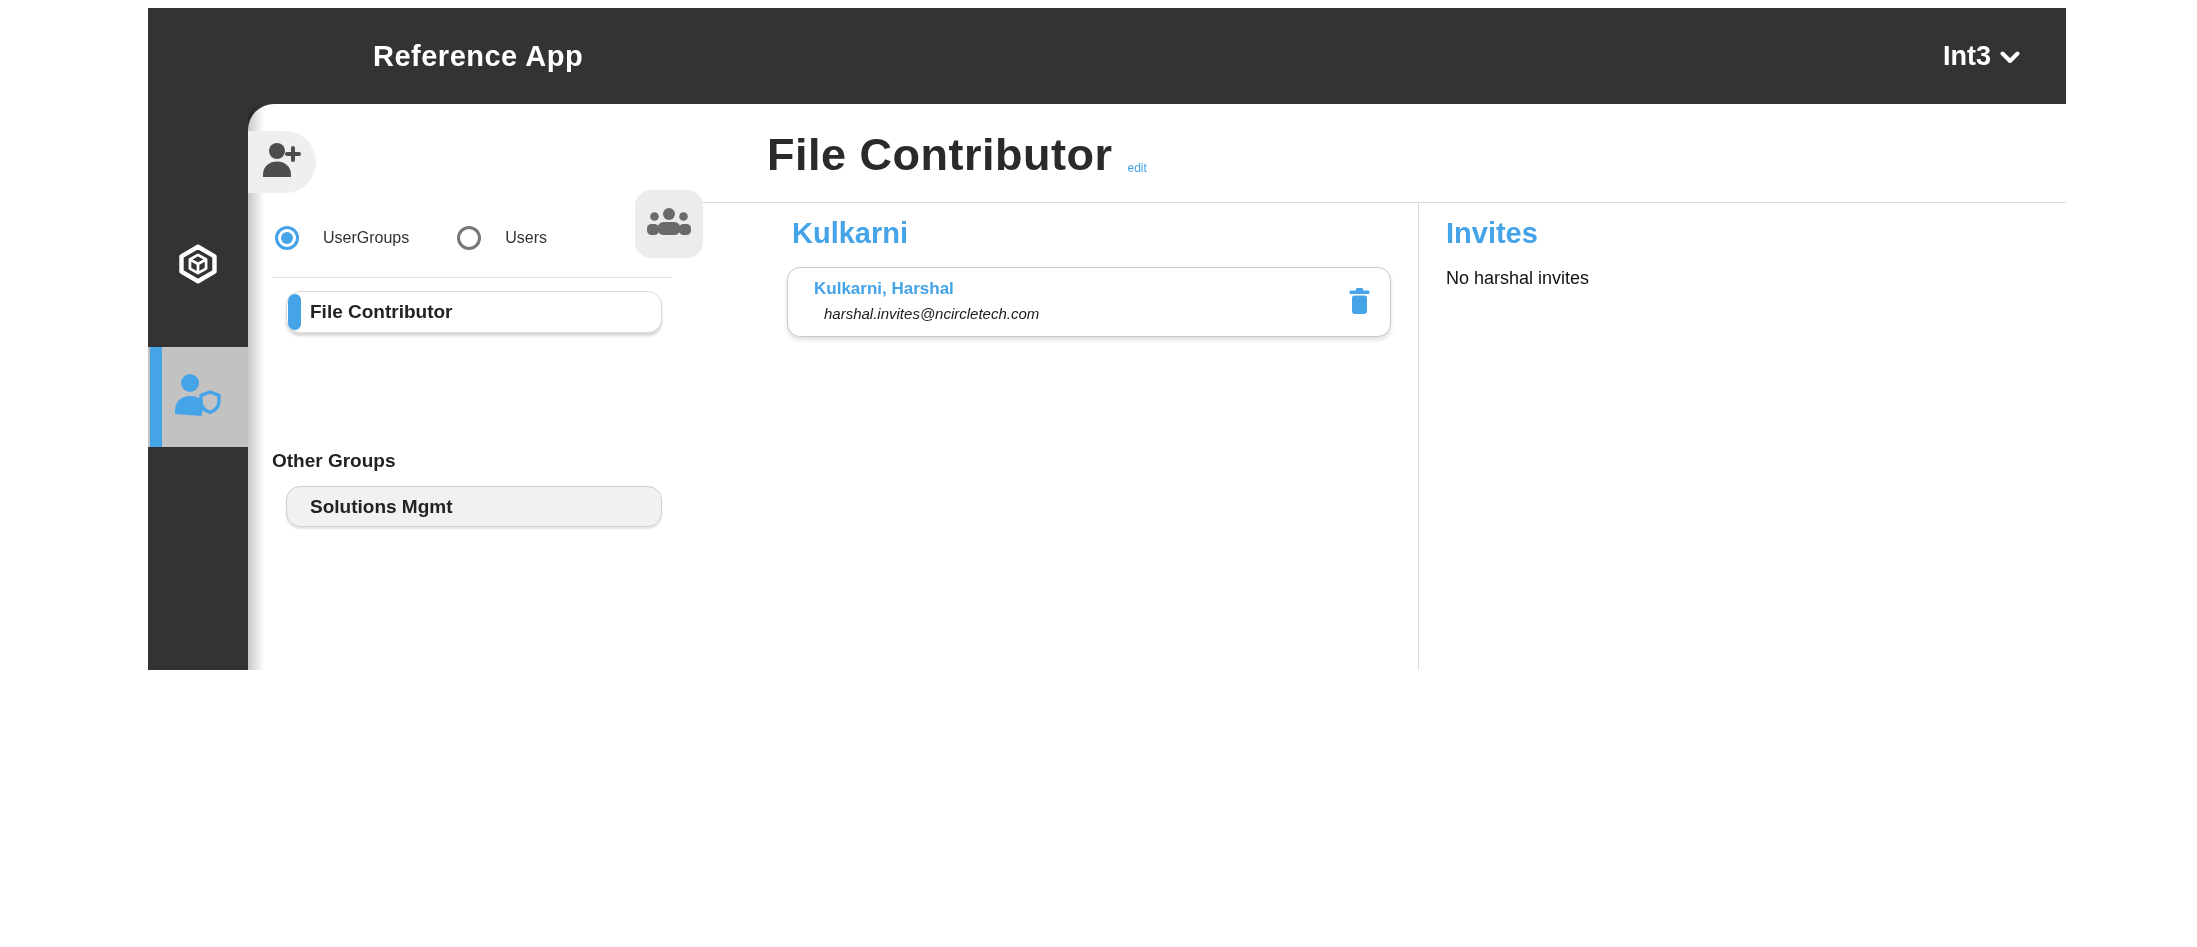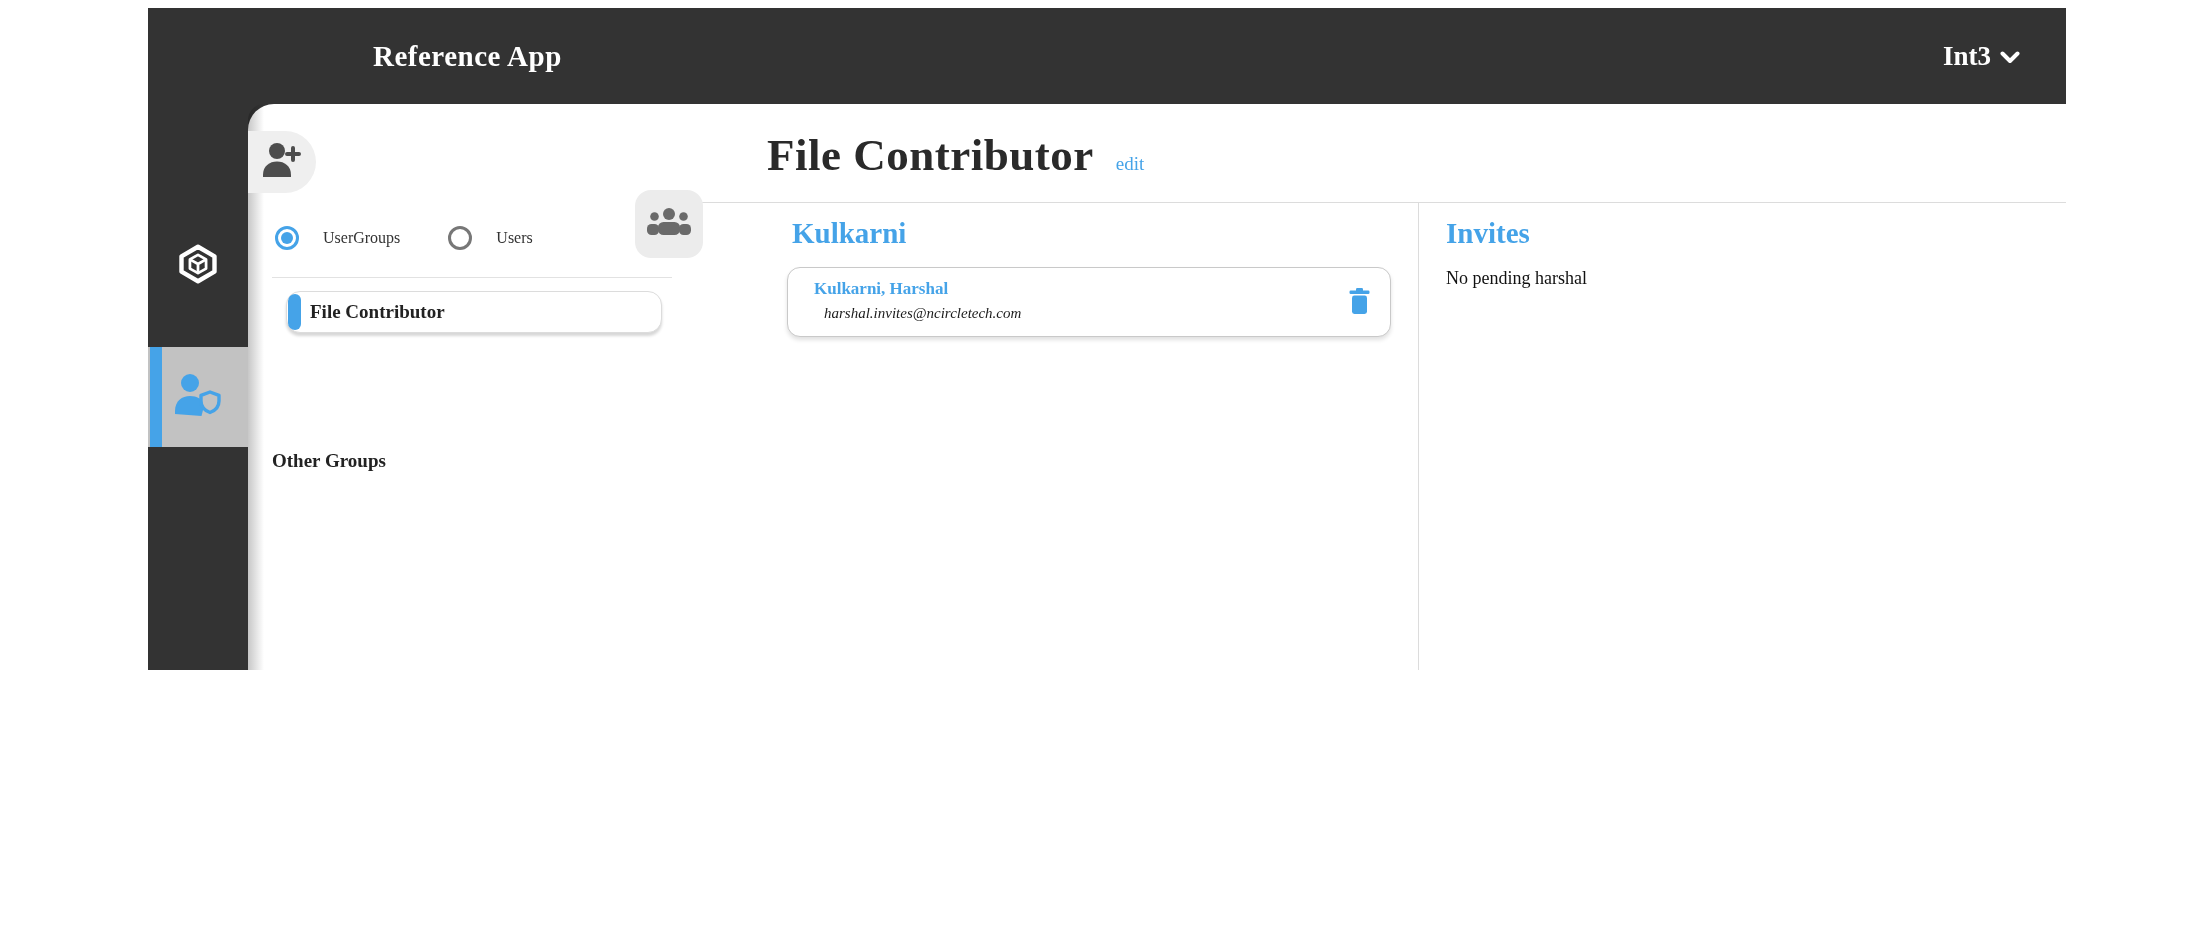--- a/index.html
+++ b/index.html
@@ -1,18 +1,18 @@
 <!DOCTYPE html>
 <html><head>
 <meta charset="utf-8">
 <style>
   * { margin:0; padding:0; box-sizing:border-box; }
   html,body { background:#ffffff; }
   body { font-family:"Liberation Sans", sans-serif; }
-  .stage { position:relative; width:2197px; height:670px; background:#fff; overflow:hidden;font-family:Liberation Serif, serif; }
+  .stage { position:relative; width:2197px; height:670px; background:#fff; overflow:hidden; }
 
   
   .topbar {
     position:absolute; left:148px; top:8px; width:1918px; height:96px;
     background:#333333; display:flex; align-items:center;
   }
   .topbar-title {
     position:absolute; left:225px; top:0; height:96px; display:flex; align-items:center;
     color:#ffffff; font-size:29px; font-weight:bold; letter-spacing:0.5px;
   }
@@ -49,21 +49,21 @@
   }
 
   .add-user-btn {
     position:absolute; left:0; top:27px; width:68px; height:62px; background:#efefef;
     border-radius:0 32px 32px 0; display:flex; align-items:center; justify-content:center;
     cursor:pointer;
   }
 
   .page-title-row { position:absolute; left:519px; top:26px; display:flex; align-items:flex-end; gap:15px; }
   .page-title { font-size:45px; font-weight:bold; color:#2a2a2a; line-height:50px; letter-spacing:0.5px; }
-  .edit-link { color:#45a3e8; font-size:19px; padding-bottom:5px; cursor:pointer;margin-left:7px; }
+  .edit-link { color:#45a3e8; font-size:12px; padding-bottom:5px; cursor:pointer; }
 
   
   .radio-row { position:absolute; left:27px; top:122px; display:flex; align-items:center; gap:24px; font-size:16px; color:#333; }
   .radio-outer { width:24px; height:24px; border-radius:50%; border:3px solid #45a3e8; display:flex; align-items:center; justify-content:center; cursor:pointer; }
   .radio-outer.off { border-color:#777; margin-left:24px; }
   .radio-dot { width:12px; height:12px; border-radius:50%; background:#45a3e8; }
   .radio-label { cursor:default; }
 
   .col-divider { position:absolute; left:24px; top:173px; width:400px; height:1px; background:#e2e2e2; }
 
@@ -185,20 +185,23 @@
 
     <div class="col-divider"></div>
 
     <div class="pill p1">
       <div class="sel-accent"></div>
       <span>File Contributor</span>
     </div>
 
     <div class="other-label">Other Groups</div>
 
+    <div class="pill gray">
+      <span>Solutions Mgmt</span>
+    </div>
 
     <div class="groups-tab">
       <span>
         <svg width="46" height="30" viewBox="0 0 46 30">
           <circle cx="23" cy="7" r="6" fill="#6a6a6a"></circle>
           <circle cx="8.5" cy="9.5" r="4.3" fill="#6a6a6a"></circle>
           <circle cx="37.5" cy="9.5" r="4.3" fill="#6a6a6a"></circle>
           <rect x="12" y="15" width="22" height="13" rx="5.5" fill="#6a6a6a"></rect>
           <rect x="1" y="17" width="12" height="11" rx="4.5" fill="#6a6a6a"></rect>
           <rect x="33" y="17" width="12" height="11" rx="4.5" fill="#6a6a6a"></rect>
@@ -218,16 +221,16 @@
           <svg width="21" height="26" viewBox="0 0 21 26">
             <rect x="3" y="7.5" width="15" height="18.5" rx="2.4" fill="#45a3e8"></rect>
             <rect x="0.5" y="2.5" width="20" height="3.4" rx="1.2" fill="#45a3e8"></rect>
             <rect x="7" y="0" width="7" height="4" rx="1.2" fill="#45a3e8"></rect>
           </svg>
         </span>
       </div>
     </div>
 
     <div class="invites-heading">Invites</div>
-    <div class="invites-empty">No pending harshal</div>
+    <div class="invites-empty">No harshal invites</div>
 
   </div>
 </div>
 
 </body></html>

